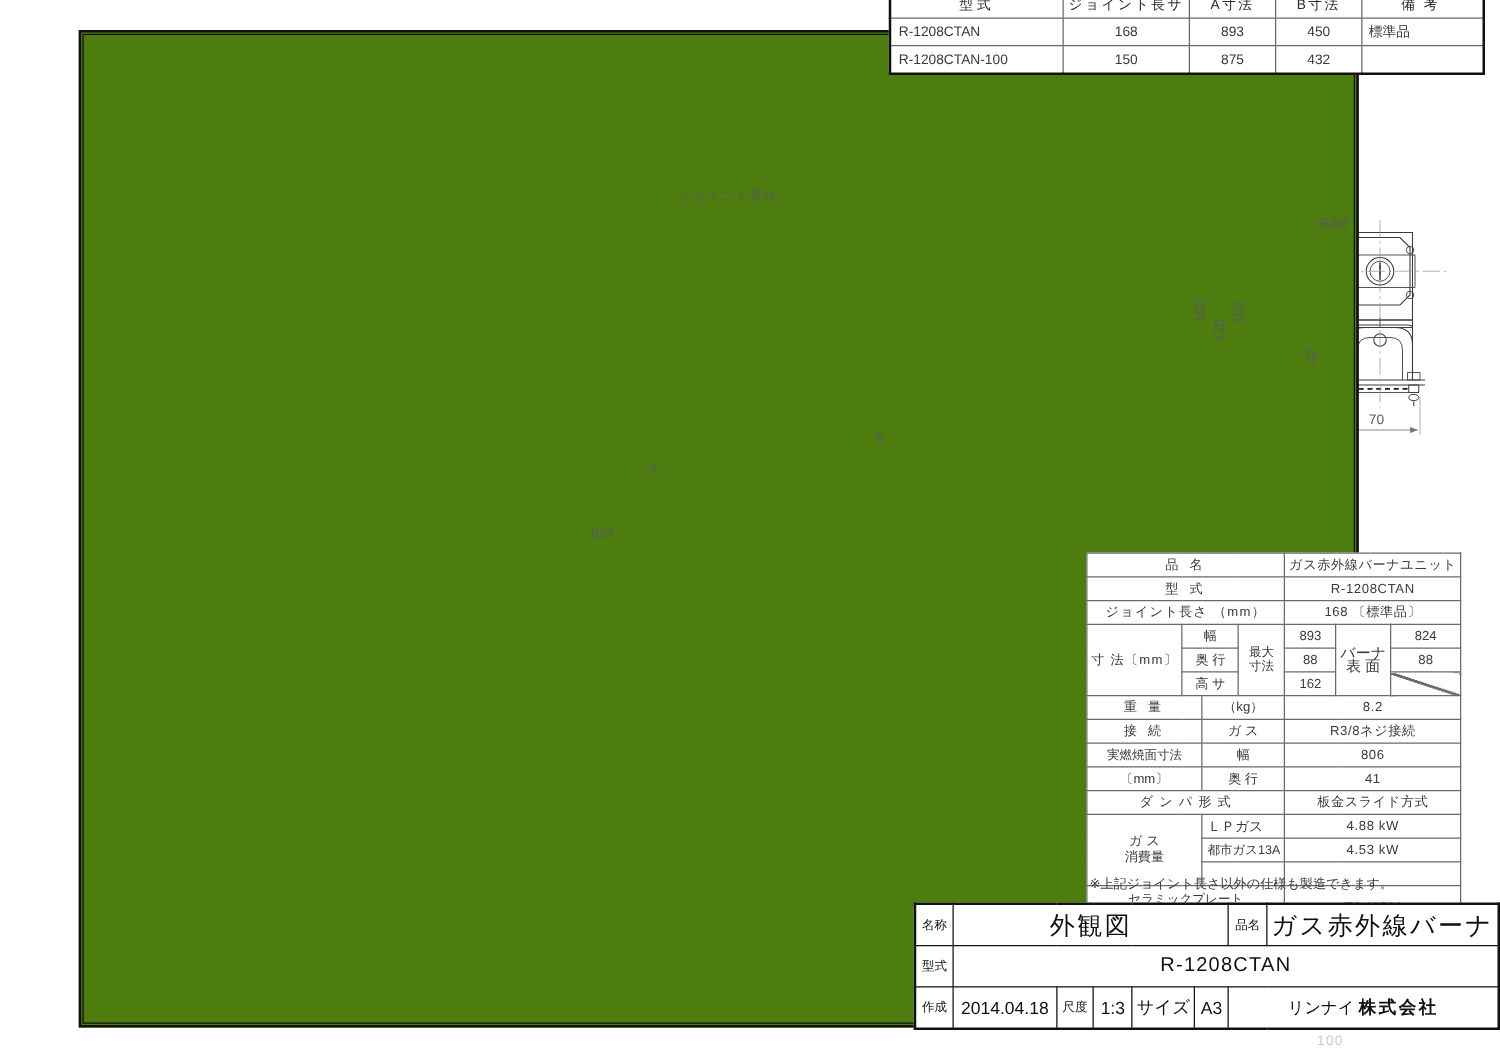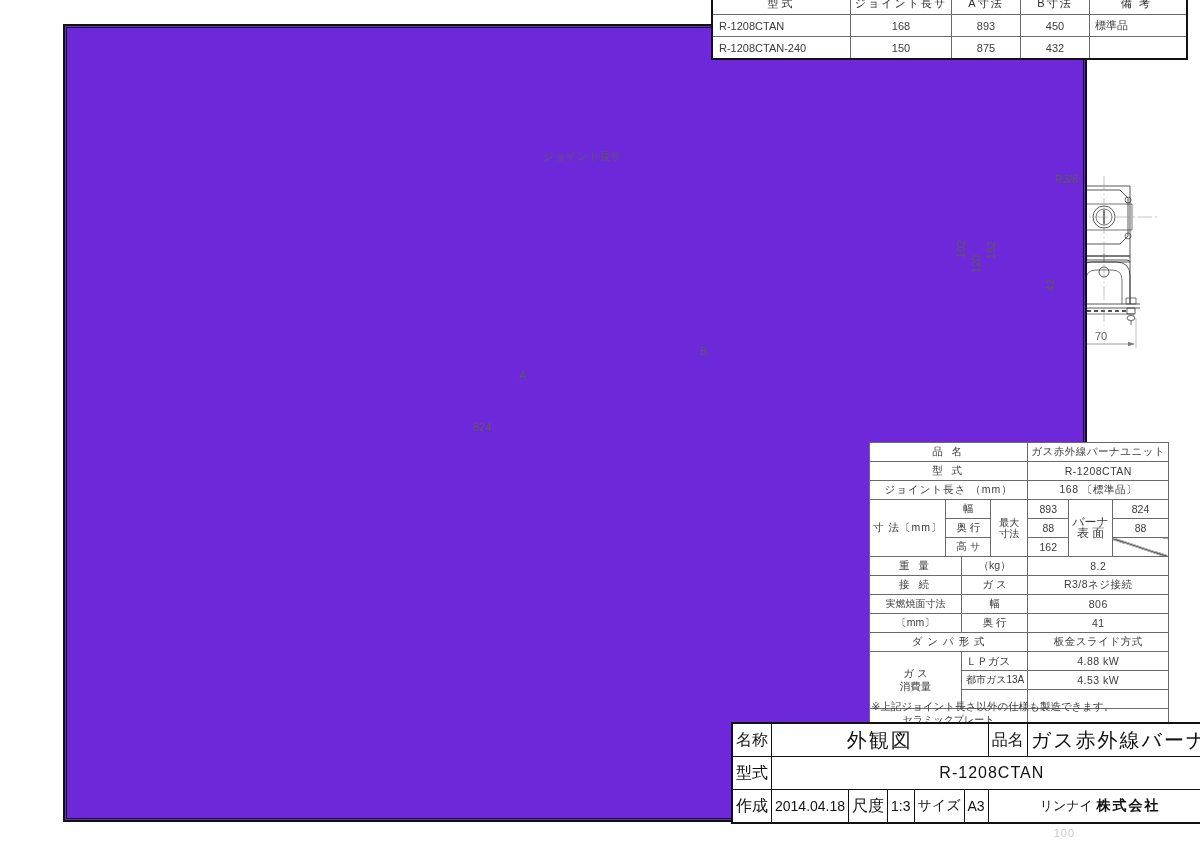--- a/index.html
+++ b/index.html
@@ -1,21 +1,21 @@
 <!DOCTYPE html>
 <html><head>
 <meta charset="utf-8">
 <style>
   html,body{margin:0;padding:0;background:#fff;}
   body{width:1200px;height:849px;position:relative;overflow:hidden;
        font-family:"Liberation Sans","DejaVu Sans",sans-serif;color:#1a1a1a;}
 
   
   #sheet{position:absolute;left:63px;top:24px;width:1024px;height:798px;
-         border:2px solid #111;box-sizing:border-box;background:#6d28d9;}
+         border:2px solid #111;box-sizing:border-box;background:#4d7c0f;}
   #sheet-inner{position:absolute;inset:1px;border:1px solid #111;box-sizing:border-box;}
 
   .sheet-mark{position:absolute;right:10px;bottom:-19px;font-size:11px;color:#c9c9c9;
               letter-spacing:1px;}
 
   
   table.cad{border-collapse:collapse;background:#fff;}
   table.cad td,table.cad th{border:1px solid #6a6a6a;font-weight:normal;
       font-size:11px;color:#3a3a3a;text-align:center;padding:1px 3px;
       font-family:"Liberation Sans","DejaVu Sans",sans-serif;white-space:nowrap;}
@@ -38,21 +38,21 @@
   #spec td.lbl{letter-spacing:3px;}
   #spec td.lbl2{letter-spacing:1px;}
   #spec td.val{letter-spacing:0.5px;}
   #note{position:absolute;left:869px;top:700px;width:248px;
         font-size:10.5px;color:#3a3a3a;text-align:center;letter-spacing:0px;}
 
   
   #title-block{position:absolute;left:731px;top:722px;}
   #title-block table{border:2px solid #111;}
   #title-block td{border:1px solid #111;color:#111;font-size:13px;height:30px;}
-  #title-block td.k{width:34px;font-size:16px;letter-spacing:0px;}
+  #title-block td.k{width:34px;font-size:10px;letter-spacing:0px;}
   #title-block td.name{font-size:20px;letter-spacing:2px;}
   #title-block td.model-no{font-size:16px;letter-spacing:1px;}
   .brand{font-weight:bold;font-size:17px;letter-spacing:0px;}
   .brand .co{font-weight:bold;font-size:14px;letter-spacing:2px;}
 
   
   #canvas{position:absolute;left:0;top:0;width:1200px;height:849px;
           pointer-events:none;}
 
   .dimtext{position:absolute;font-size:11px;color:#5b5b5b;
@@ -452,21 +452,21 @@
     </thead>
     <tbody>
       <tr>
         <td class="model">R-1208CTAN</td>
         <td class="j">168</td>
         <td class="a">893</td>
         <td class="b">450</td>
         <td class="r">標準品</td>
       </tr>
       <tr>
-        <td class="model">R-1208CTAN-240</td>
+        <td class="model">R-1208CTAN-100</td>
         <td class="j">150</td>
         <td class="a">875</td>
         <td class="b">432</td>
         <td class="r"></td>
       </tr>
     </tbody>
   </table>
 </div>
 
 <div id="spec">

